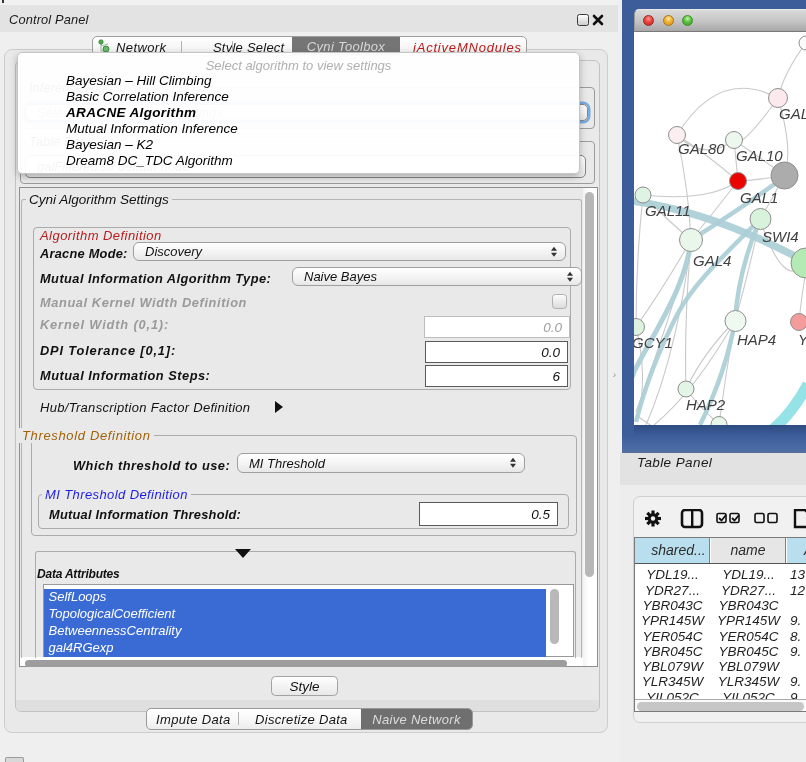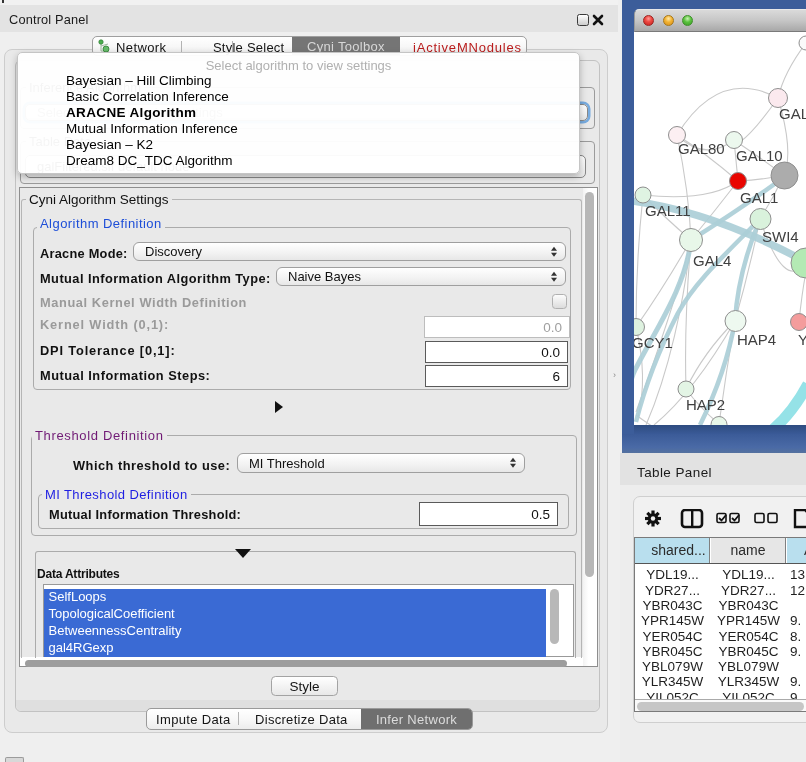--- a/index.html
+++ b/index.html
@@ -1,19 +1,19 @@
 <!DOCTYPE html>
 <html><head>
 <meta charset="utf-8">
 <style>
 * { margin:0; padding:0; box-sizing:border-box; }
 html,body { width:806px; height:762px; overflow:hidden; background:#efefef;
   font-family:"Liberation Sans", sans-serif; }
 .abs { position:absolute; }
-#stage { position:relative; width:806px; height:559px; }
+#stage { position:relative; width:806px; height:559px;font-style:italic; }
 .grp { position:absolute; border:1px solid #a9a9a9; border-radius:4px; }
 .grplbl { position:absolute; background:#e9e9e9; padding:0 3px; font-size:13px; white-space:nowrap; }
 .combo { position:absolute; border:1px solid #9f9f9f; border-radius:6px;
   background:linear-gradient(#ffffff,#f2f2f2 60%,#e7e7e7); font-size:13px; color:#111;
   display:flex; align-items:center; padding-left:11px; }
 .spin { position:absolute; right:7px; top:50%; transform:translateY(-50%); width:8px; display:block; }
 .spin span { display:block; }
 .spin .up { width:0;height:0;border-left:3.2px solid transparent;border-right:3.2px solid transparent;border-bottom:4.2px solid #333; margin-bottom:2.4px; margin-left:1px;}
 .spin .dn { width:0;height:0;border-left:3.2px solid transparent;border-right:3.2px solid transparent;border-top:4.2px solid #333; margin-left:1px;}
 .fld { position:absolute; background:#fff; font-size:13.5px; text-align:right; padding-right:7px; display:flex; align-items:center; justify-content:flex-end; }
@@ -65,43 +65,44 @@
 <div class="abs" style="left:583px;top:188px;width:14px;height:478px;background:linear-gradient(90deg,#f2f2f2,#fff 40%,#fff);"></div>
 <div class="abs" style="left:584.5px;top:192px;width:9px;height:385px;background:#b7b7b7;border-radius:5px;"></div>
 
 <div class="abs" style="left:20px;top:657px;width:563px;height:9px;background:#fff;"></div>
 <div class="abs" style="left:25px;top:659.5px;width:542px;height:7px;background:#9d9d9d;border-radius:4px;"></div>
 
 <div class="abs" style="left:21px;top:199px;width:561px;height:459px;border:1px solid #b5b5b5;border-bottom:none;border-radius:3px 3px 0 0;"></div>
 <div class="grplbl" style="left:26px;top:192px;color:#111;font-size:13.5px;">Cyni Algorithm Settings</div>
 
 <div class="grp" style="left:33px;top:227px;width:538px;height:163px;border-color:#ababab;"></div>
-<div class="grplbl" style="left:37px;top:216px;color:#1d4ed8;letter-spacing:0.45px;">Algorithm Definition</div>
+<div class="grplbl" style="left:37px;top:228px;color:#b91c1c;letter-spacing:0.45px;">Algorithm Definition</div>
 <div class="lbl" style="left:40px;top:246px;letter-spacing:0.25px;">Aracne Mode:</div>
 <div class="abs combo" style="left:133px;top:242px;width:433px;height:19px;">Discovery<span class="spin">
         <span class="up"></span>
         <span class="dn"></span>
       </span></div>
 <div class="lbl" style="left:40px;top:271px;letter-spacing:0.45px;">Mutual Information Algorithm Type:</div>
-<div class="abs combo" style="left:276px;top:267px;width:290px;height:19px;">Naive Bayes<span class="spin">
+<div class="abs combo" style="left:292px;top:267px;width:290px;height:19px;">Naive Bayes<span class="spin">
         <span class="up"></span>
         <span class="dn"></span>
       </span></div>
 <div class="lbl" style="left:40px;top:295px;color:#9a9a9a;letter-spacing:0.6px;">Manual Kernel Width Definition</div>
 <div class="abs" style="left:552px;top:294px;width:15px;height:15px;border:1px solid #b0b0b0;border-radius:3.5px;background:linear-gradient(#fcfcfc,#dcdcdc);"></div>
 <div class="lbl" style="left:40px;top:317px;color:#9a9a9a;letter-spacing:0.85px;">Kernel Width (0,1):</div>
 <div class="fld" style="left:424px;top:316px;width:146px;height:22px;border:1px solid #bdbdbd;color:#a0a0a0;">0.0</div>
 <div class="lbl" style="left:40px;top:343px;letter-spacing:0.85px;">DPI Tolerance [0,1]:</div>
 <div class="fld" style="left:425px;top:341px;width:143px;height:22px;border:1.5px solid #5a5a5a;color:#111;">0.0</div>
 <div class="lbl" style="left:40px;top:368px;letter-spacing:0.5px;">Mutual Information Steps:</div>
 <div class="fld" style="left:425px;top:365px;width:143px;height:22px;border:1.5px solid #5a5a5a;color:#111;">6</div>
+<div class="abs" style="left:40px;top:400px;font-size:13px;color:#111;letter-spacing:0.3px;">Hub/Transcription Factor Definition</div>
 <div class="abs" style="left:275px;top:401px;width:0;height:0;border-top:6px solid transparent;border-bottom:6px solid transparent;border-left:8.5px solid #111;"></div>
 
 <div class="grp" style="left:31px;top:435px;width:546px;height:101px;border-color:#ababab;"></div>
-<div class="grplbl" style="left:32px;top:428px;color:#701a75;letter-spacing:0.65px;">Threshold Definition</div>
+<div class="grplbl" style="left:19px;top:428px;color:#a16207;letter-spacing:0.65px;">Threshold Definition</div>
 <div class="lbl" style="left:73px;top:458px;letter-spacing:0.5px;">Which threshold to use:</div>
 <div class="abs combo" style="left:237px;top:453px;width:288px;height:20px;">MI Threshold<span class="spin">
         <span class="up"></span>
         <span class="dn"></span>
       </span></div>
 <div class="grp" style="left:38px;top:494px;width:531px;height:35px;border-color:#ababab;"></div>
 <div class="grplbl" style="left:42px;top:487px;color:#1e1ee2;letter-spacing:0.4px;">MI Threshold Definition</div>
 <div class="lbl" style="left:49px;top:507px;letter-spacing:0.25px;">Mutual Information Threshold:</div>
 <div class="fld" style="left:419px;top:502px;width:139px;height:24px;border:1.5px solid #5a5a5a;color:#111;">0.5</div>
 
@@ -115,21 +116,21 @@
 
 <div class="abs" style="left:17px;top:52px;width:563px;height:122px;background:rgba(255,255,255,0.955);border:1px solid #c5c5c5;border-radius:5px;box-shadow:0 3px 7px rgba(0,0,0,0.25);"></div>
 <div class="abs" style="left:17px;top:58px;width:563px;text-align:center;font-size:13px;color:#b0b0b0;">Select algorithm to view settings</div>
 <div class="abs" style="left:18px;top:72.5px;font-size:13.5px;color:#000;line-height:16px;white-space:nowrap;margin-left:48px;">Bayesian – Hill Climbing<br>Basic Correlation Inference<br><b style="letter-spacing:0.35px;">ARACNE Algorithm</b><br>Mutual Information Inference<br>Bayesian – K2<br>Dream8 DC_TDC Algorithm</div>
 
 <div class="abs" style="left:271px;top:676px;width:67px;height:20px;background:linear-gradient(#ffffff,#e8e8e8);border:1px solid #a3a3a3;border-radius:4.5px;display:flex;align-items:center;justify-content:center;font-size:13.5px;color:#141414;">Style</div>
 <div class="abs" style="left:146px;top:708px;width:327px;height:22px;background:linear-gradient(#ffffff,#f7f7f7 55%,#ececec);border:1px solid #9a9a9a;border-radius:5px;"></div>
 <div class="abs" style="left:156px;top:712px;font-size:13px;color:#151515;letter-spacing:0.35px;">Impute Data</div>
 <div class="abs" style="left:238px;top:712px;width:1px;height:13px;background:#b3b3b3;"></div>
 <div class="abs" style="left:255px;top:712px;font-size:13px;color:#151515;letter-spacing:0.3px;">Discretize Data</div>
-<div class="abs" style="left:361px;top:709px;width:111px;height:20px;background:#6f6f6f;border-radius:0 4px 4px 0;display:flex;align-items:center;justify-content:center;font-size:13px;color:#dcdcdc;letter-spacing:0.3px;">Infer Network</div>
+<div class="abs" style="left:361px;top:709px;width:111px;height:20px;background:#6f6f6f;border-radius:0 4px 4px 0;display:flex;align-items:center;justify-content:center;font-size:13px;color:#dcdcdc;letter-spacing:0.3px;">Naive Network</div>
 <div class="abs" style="left:5px;top:757px;width:19px;height:5px;background:#d8d8d8;border:1px solid #9b9b9b;border-bottom:none;border-radius:2px 2px 0 0;"></div>
 
 <div class="abs" style="left:613px;top:372px;width:5px;height:6px;color:#8a8a8a;font-size:9px;line-height:6px;">›</div>
 
 <div class="abs" style="left:622px;top:0;width:184px;height:453px;background:#3c5d9a;"></div>
 <div class="abs" style="left:634px;top:424px;width:172px;height:10px;background:linear-gradient(#2c4a7d,#3a5a97);"></div>
 <div class="abs" style="left:622px;top:434px;width:184px;height:19px;background:linear-gradient(#3b5b98,#4a6aa6 70%,#54719f);"></div>
 
 <div class="abs" style="left:634px;top:9px;width:172px;height:23px;background:linear-gradient(#dadada,#c6c6c6 50%,#a8a8a8);border-top:1px solid #e8e8e8;border-left:1px solid #9a9a9a;border-bottom:1px solid #7a7a7a;border-radius:5px 0 0 0;"></div>
 <div class="abs tl" style="left:643px;top:15px;background:radial-gradient(circle at 50% 30%, #ff9a96 0%, #ee4b44 40%, #c41f1d 100%);border:1px solid #9c2421;"></div>
@@ -204,21 +205,21 @@
 <text x="-2" y="316">GCY1</text>
 <text x="103" y="313">HAP4</text>
 <text x="164" y="313">Y</text>
 <text x="52" y="378">HAP2</text>
 </g>
 </svg>
 </div>
 
 <div class="abs" style="left:620px;top:453px;width:186px;height:309px;background:#ededed;"></div>
 <div class="abs" style="left:620px;top:453px;width:186px;height:32px;background:#e2e2e2;"></div>
-<div class="abs" style="left:637px;top:465px;font-size:13.5px;color:#1b1b1b;letter-spacing:0.4px;">Table Panel</div>
+<div class="abs" style="left:637px;top:455px;font-size:13.5px;color:#1b1b1b;letter-spacing:0.4px;">Table Panel</div>
 <div class="abs" style="left:633px;top:496px;width:180px;height:227px;background:#f1f1f1;border:1px solid #cfcfcf;border-radius:7px;"></div>
 <svg class="abs" style="left:644px;top:509px;" width="170" height="20" viewBox="0 0 170 20">
  <g fill="#111">
   <g transform="translate(9,9.5)">
    <circle r="5.2"></circle>
           <circle r="2.2" fill="#f1f1f1"></circle>
    <g>
             <rect x="-1.6" y="-8" width="3.2" height="4"></rect>
             <rect x="-1.6" y="4" width="3.2" height="4"></rect>
    <rect x="-8" y="-1.6" width="4" height="3.2"></rect>

